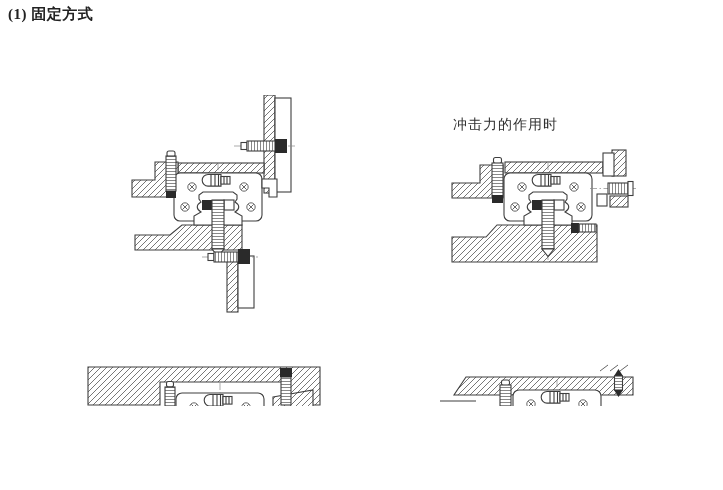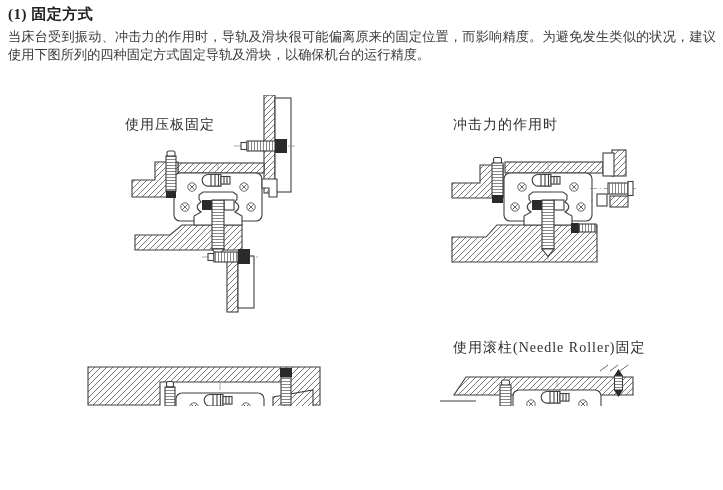--- a/index.html
+++ b/index.html
@@ -54,25 +54,22 @@
           <line x1="69" y1="13.5" x2="69" y2="21"></line>
         <rect x="44" y="37" width="10" height="10" fill="#2a2a2a" stroke="none"></rect>
         <rect x="66" y="37" width="10" height="10" fill="#fff"></rect>
         <rect x="54" y="37" width="12" height="49" fill="url(#tH)"></rect>
         <polygon points="54,86 66,86 60,93.5" fill="#fff"></polygon>
       </g>
     </defs>
   </svg>
 
   <div class="doc-title">(1) 固定方式</div>
-  <div class="doc-para">当床台受到振动、冲击力的作用时，导轨及滑块很可能偏离原来的固定位置，而影响精度。为避免发生类似的状况，建议使用下图所列的四种固定方式固定导轨及滑块，以确保机台的运行精度。</div>
 
-  <div class="fig-label" style="left:125px;top:116px">使用压板固定</div>
   <div class="fig-label" style="left:453px;top:116px">冲击力的作用时</div>
-  <div class="fig-label" style="left:453px;top:339px">使用滚柱(Needle Roller)固定</div>
 
   <div class="fig" style="left:130px;top:95px">
     <svg width="265" height="220" viewBox="0 0 265 220">
       <g stroke="#3f3f3f" stroke-width="1.1" fill="none">
         <g>
           <rect x="134" y="0" width="11" height="98" fill="url(#h)"></rect>
           <rect x="145" y="3" width="16" height="94" fill="#fff"></rect>
         </g>
         <rect x="48" y="68" width="86" height="10" fill="url(#h)"></rect>
         <path d="M2,85 H25 V67 H48 V102 H2 Z" fill="url(#h)"></path>

